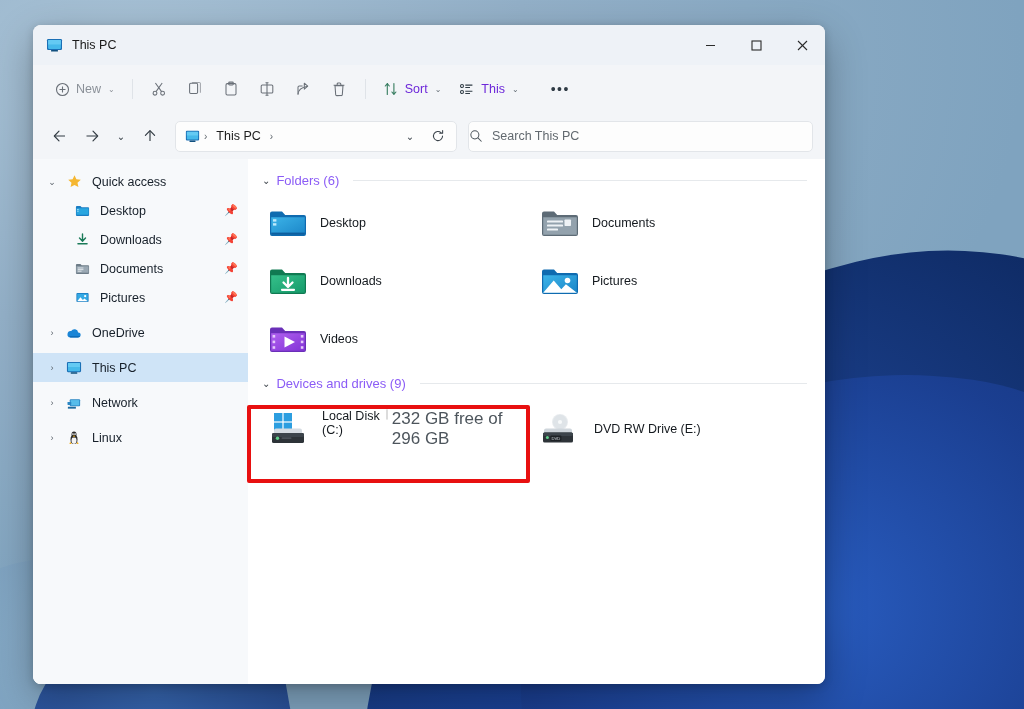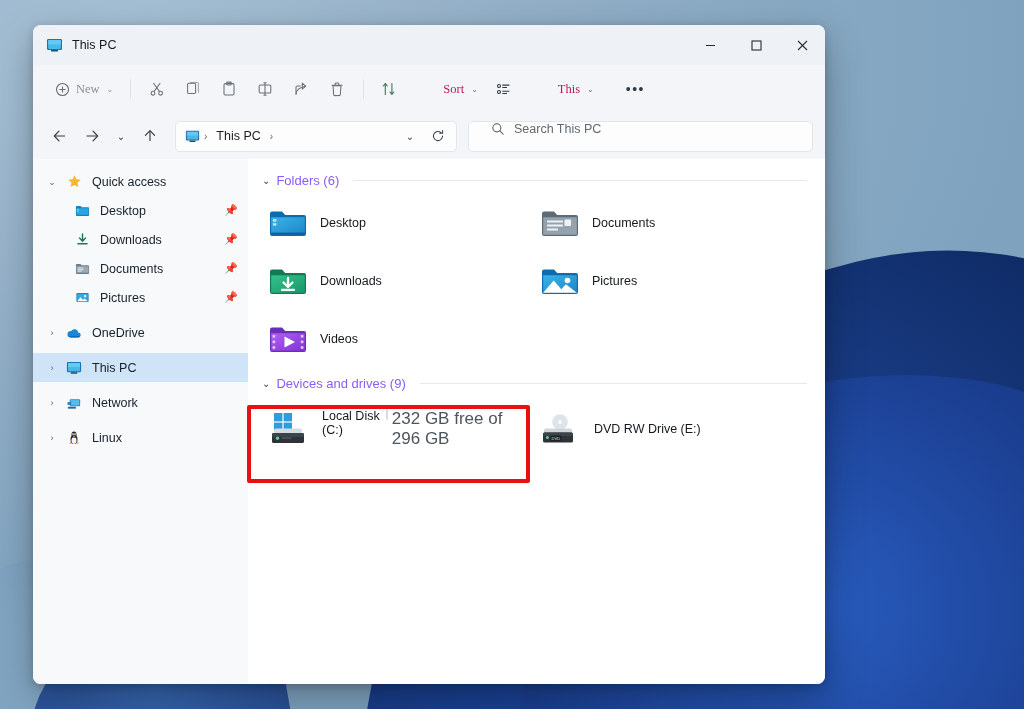--- a/index.html
+++ b/index.html
@@ -128,23 +128,23 @@
     min-width: 34px;
     border-radius: 5px;
     display: flex;
     align-items: center;
     justify-content: center;
     gap: 6px;
     padding: 0 8px;
     color: #6a7078;
     font-size: 12.5px;
   }
-  .tb-item .lbl { color: #8a9098; font-family: Liberation Serif, serif; }
+  .tb-item .lbl { color: #8a9098; }
   .tb-item.enabled { color: #2f3b45; }
-  .tb-item.enabled .lbl { color: #be185d; margin-left: 40px; }
+  .tb-item.enabled .lbl { color: #6d28d9; }
   .tb-sep {
     width: 1px;
     height: 20px;
     background: #dfe3e8;
     margin: 0 7px;
   }
   .caret { font-size: 8px; opacity: .75; margin-left: 1px; }
 
   
   .addressrow {
@@ -192,22 +192,22 @@
   }
 
   .searchbox {
     width: 345px;
     height: 31px;
     margin-left: 9px;
     background: #fdfdfd;
     border: 1px solid #e2e5e9;
     border-radius: 5px;
     display: flex;
-    align-items: flex-start;
-    padding: 0 22px;
+    align-items: center;
+    padding: 0 0;
     gap: 9px;
   }
   .search-ph { font-size: 12.5px; color: #62696f; }
 
   
   .body {
     flex: 1;
     display: flex;
     background: #ffffff;
     overflow: hidden;

